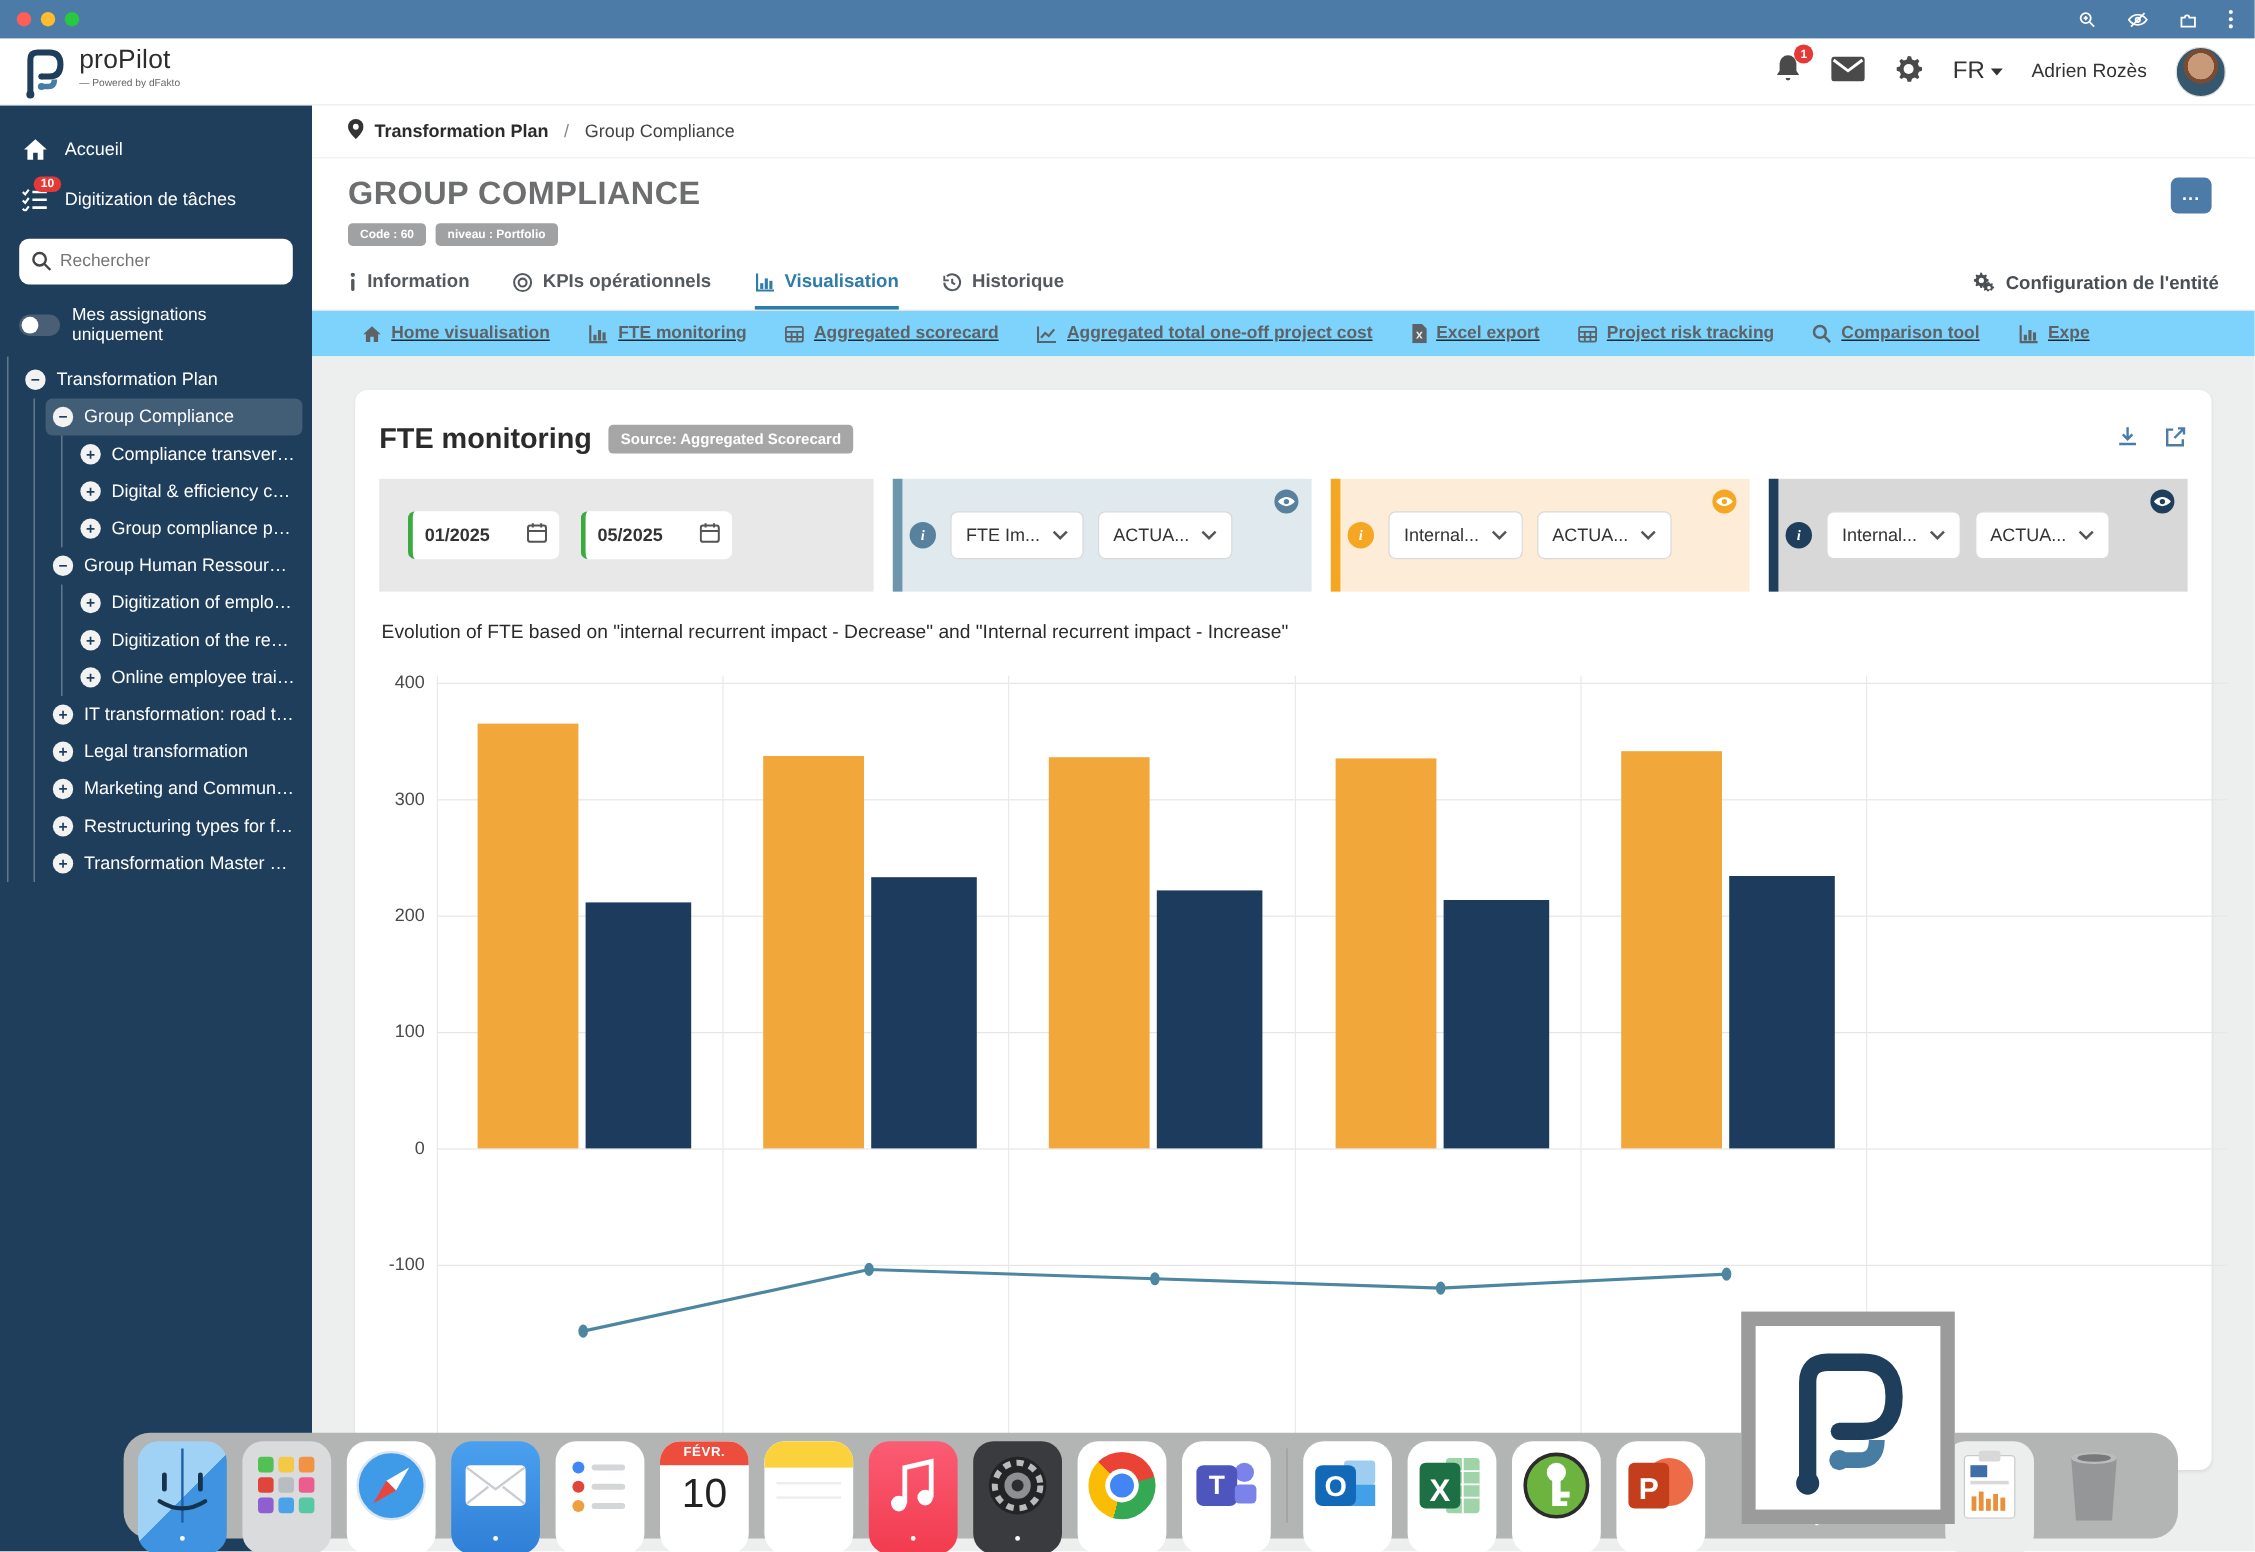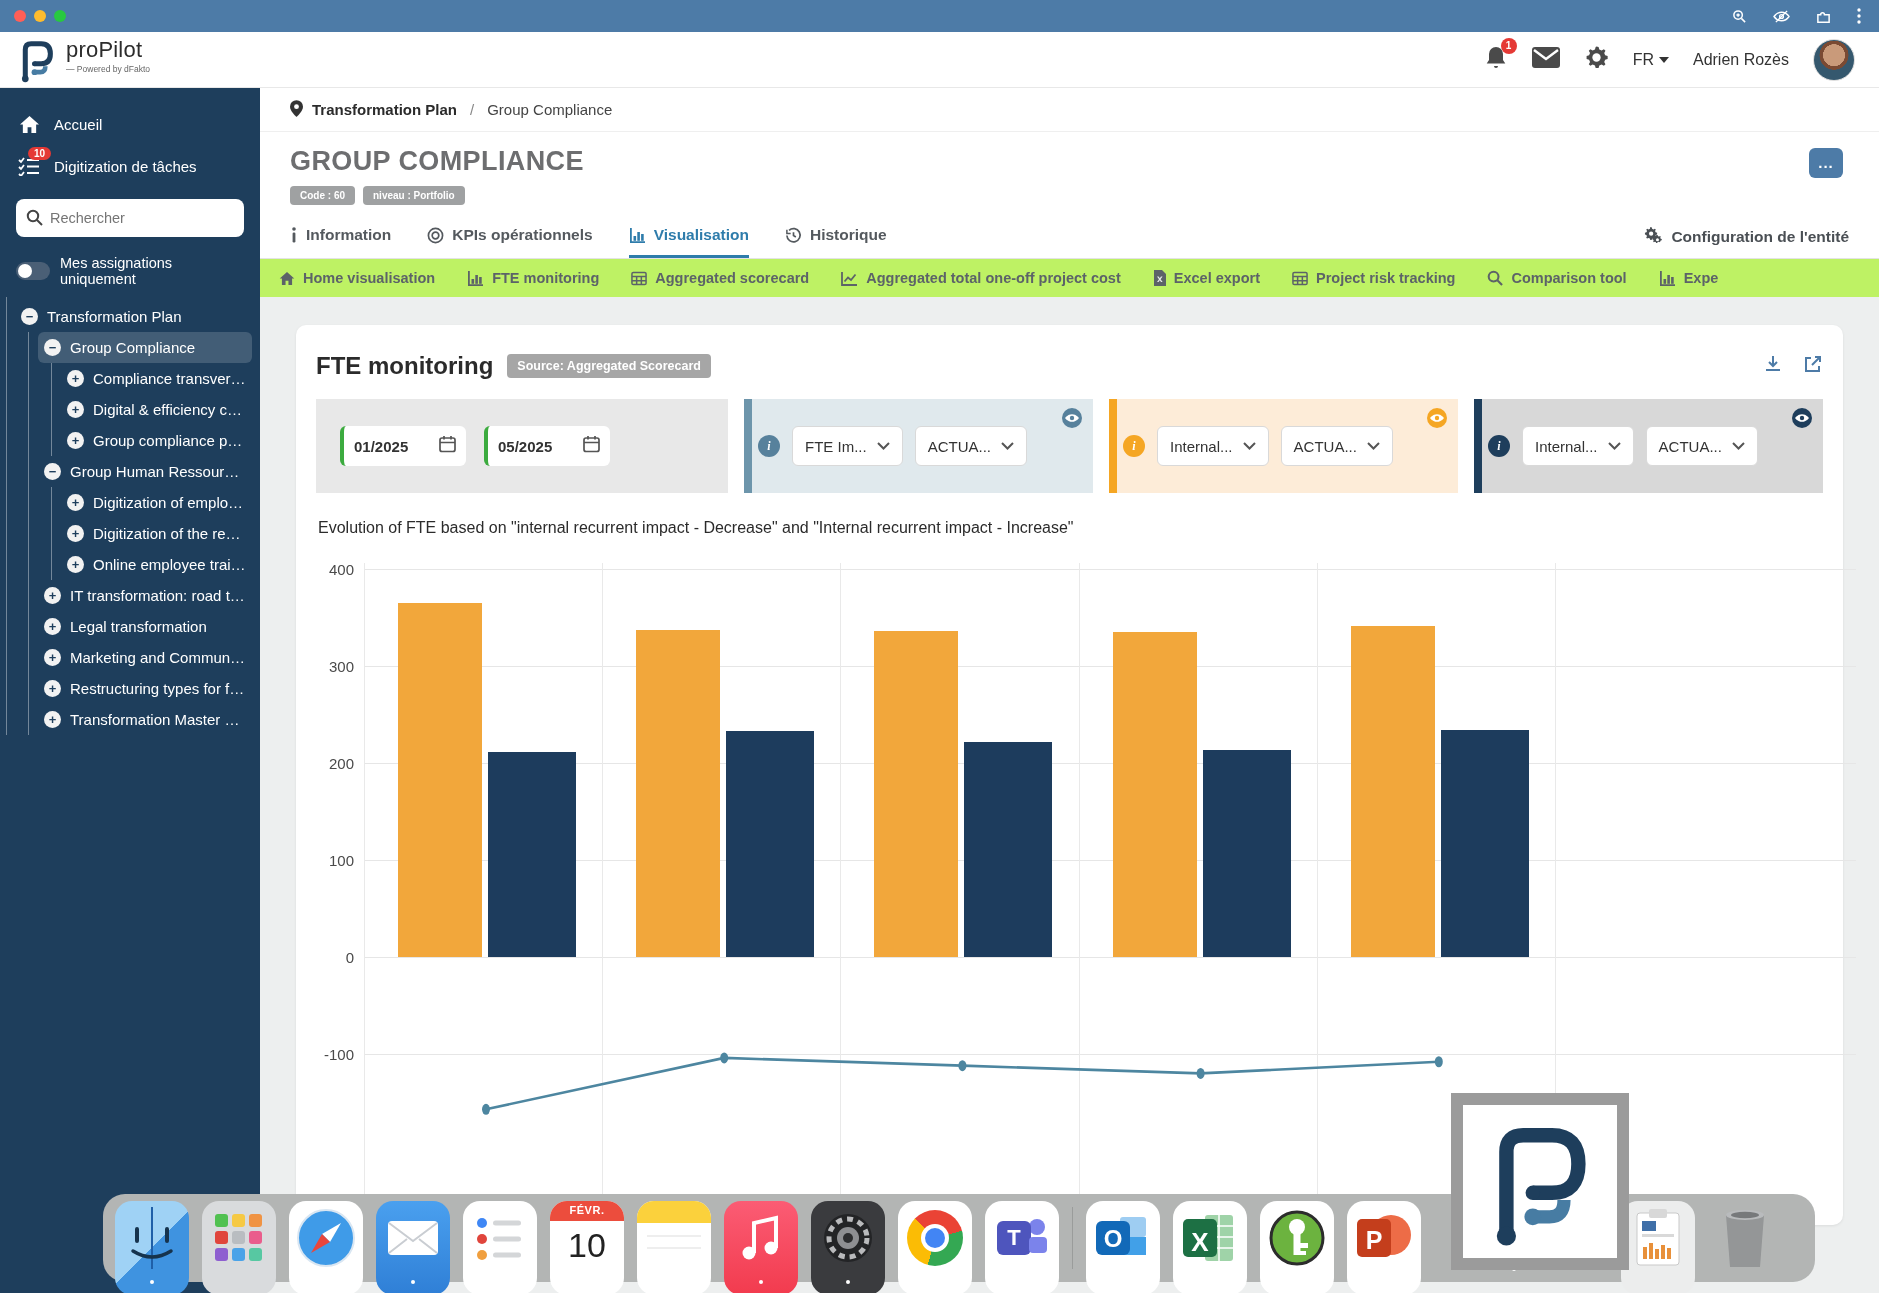--- a/index.html
+++ b/index.html
@@ -15,21 +15,21 @@
   .bb-icons svg { display:block; }
 
   
   .app-header { height:56px; background:#fff; border-bottom:1px solid #e8e8e8; display:flex; align-items:center; padding:0 24px 0 16px; }
   .logo-wrap { display:flex; align-items:flex-start; gap:8px; }
   .logo-text .lt1 { font-size:22px; color:#2c2c2c; letter-spacing:.2px; }
   .logo-text .lt2 { font-size:8.5px; color:#666; margin-top:1px; }
   .hdr-right { margin-left:auto; display:flex; align-items:center; gap:24px; }
   .hdr-ic { color:#555; position:relative; cursor:pointer; }
   .notif-badge { position:absolute; top:-7px; right:-9px; background:#e53935; color:#fff; font-size:10px; font-weight:bold; min-width:16px; height:16px; border-radius:8px; display:flex; align-items:center; justify-content:center; padding:0 4px; }
-  .lang { font-size:16px; color:#333; display:flex; align-items:center; gap:5px; cursor:pointer; }
+  .lang { font-size:20px; color:#333; display:flex; align-items:center; gap:5px; cursor:pointer; }
   .caret-down { width:0; height:0; border-left:5px solid transparent; border-right:5px solid transparent; border-top:6px solid #333; }
   .user-name { font-size:16px; color:#333; }
   .avatar { width:42px; height:42px; border-radius:50%; background:radial-gradient(circle at 50% 38%, #c99a7a 0 34%, #7a4a33 35% 45%, #35586e 46% 100%); border:1px solid #ddd; }
 
   
   .app-body { display:flex; height:1205px; }
 
   
   .sidebar { width:260px; background:#1e3e5c; color:#fff; flex:none; padding-top:16px; font-size:15px; }
   .snav { display:flex; align-items:center; gap:14px; padding:11px 18px; cursor:pointer; }
@@ -60,21 +60,21 @@
   .page-title { font-size:27px; font-weight:bold; color:#6d6e70; letter-spacing:.4px; }
   .badges { display:flex; gap:8px; margin:9px 0 10px; }
   .badge-pill { background:#9fa1a2; color:#fff; font-size:10px; font-weight:bold; border-radius:4px; padding:4px 10px; }
   .more-btn { position:absolute; right:36px; top:16px; width:34px; height:30px; background:#4d7ba7; border:none; border-radius:6px; color:#fff; font-size:15px; font-weight:bold; letter-spacing:1px; cursor:pointer; line-height:10px; }
 
   .tabs-row { display:flex; align-items:center; gap:36px; padding-left:30px; border-bottom:1px solid #e3e3e3; height:44px; position:relative; }
   .tab { display:flex; align-items:center; gap:8px; font-size:15.5px; font-weight:bold; color:#54595e; height:100%; cursor:pointer; border-bottom:3px solid transparent; }
   .tab.active { color:#2e7cab; border-bottom-color:#2e7cab; }
   .entity-config { position:absolute; right:30px; display:flex; gap:8px; align-items:center; font-size:15.5px; font-weight:bold; color:#4a4f54; cursor:pointer; }
 
-  .subtabs { background:#bef264; height:38px; display:flex; align-items:center; gap:32px; padding-left:19px; overflow:hidden; white-space:nowrap; }
+  .subtabs { background:#7dd3fc; height:38px; display:flex; align-items:center; gap:32px; padding-left:42px; overflow:hidden; white-space:nowrap;text-decoration:underline; }
   .subtab { display:flex; align-items:center; gap:8px; font-size:14.5px; font-weight:bold; color:#5c6368; cursor:pointer; flex:none; }
 
   .content { flex:1; background:#edefef; padding:28px 36px 0; }
   .card { background:#fff; border-radius:10px; box-shadow:0 1px 3px rgba(0,0,0,.08); padding:18px 20px; height:900px; }
   .card-head { display:flex; align-items:center; height:46px; }
   .card-title { font-size:24px; font-weight:bold; color:#2b2b2b; }
   .src-badge { background:#a6a6a6; color:#fff; font-size:12.5px; font-weight:bold; border-radius:4px; padding:5px 10px; margin-left:14px; }
   .card-head-icons { margin-left:auto; display:flex; gap:20px; color:#4d7ba7; }
   .card-head-icons span { cursor:pointer; }
 

